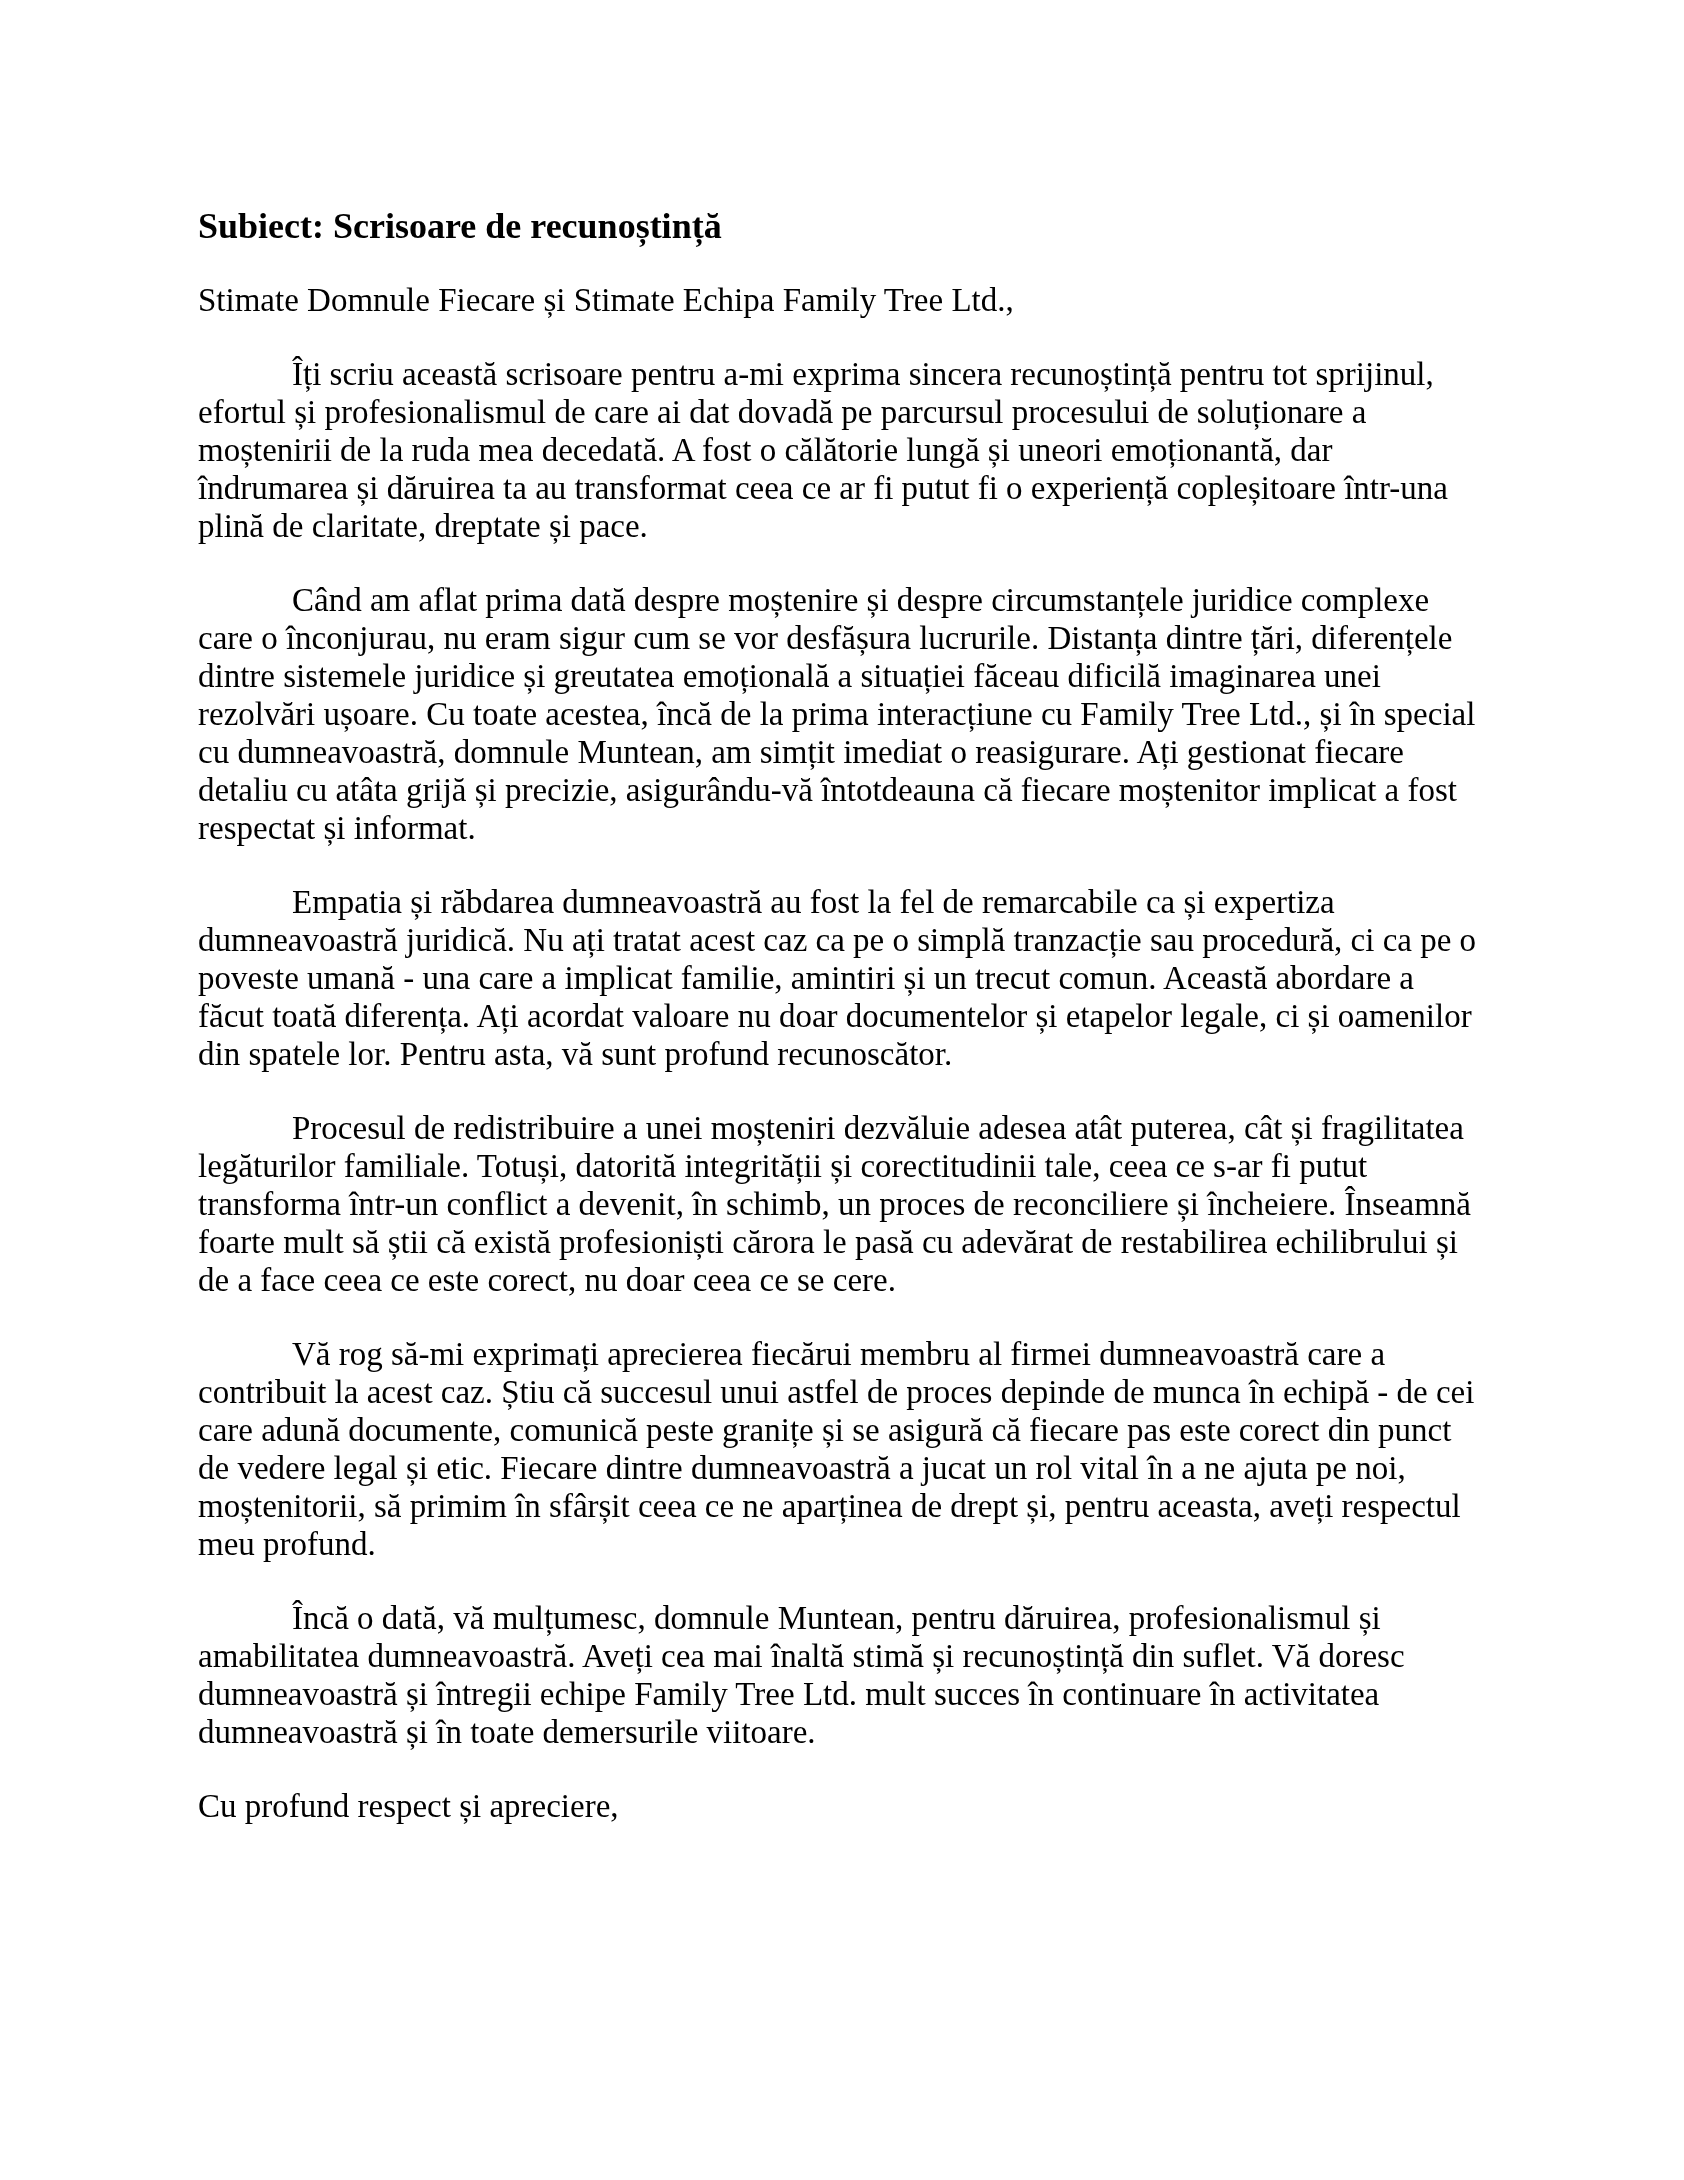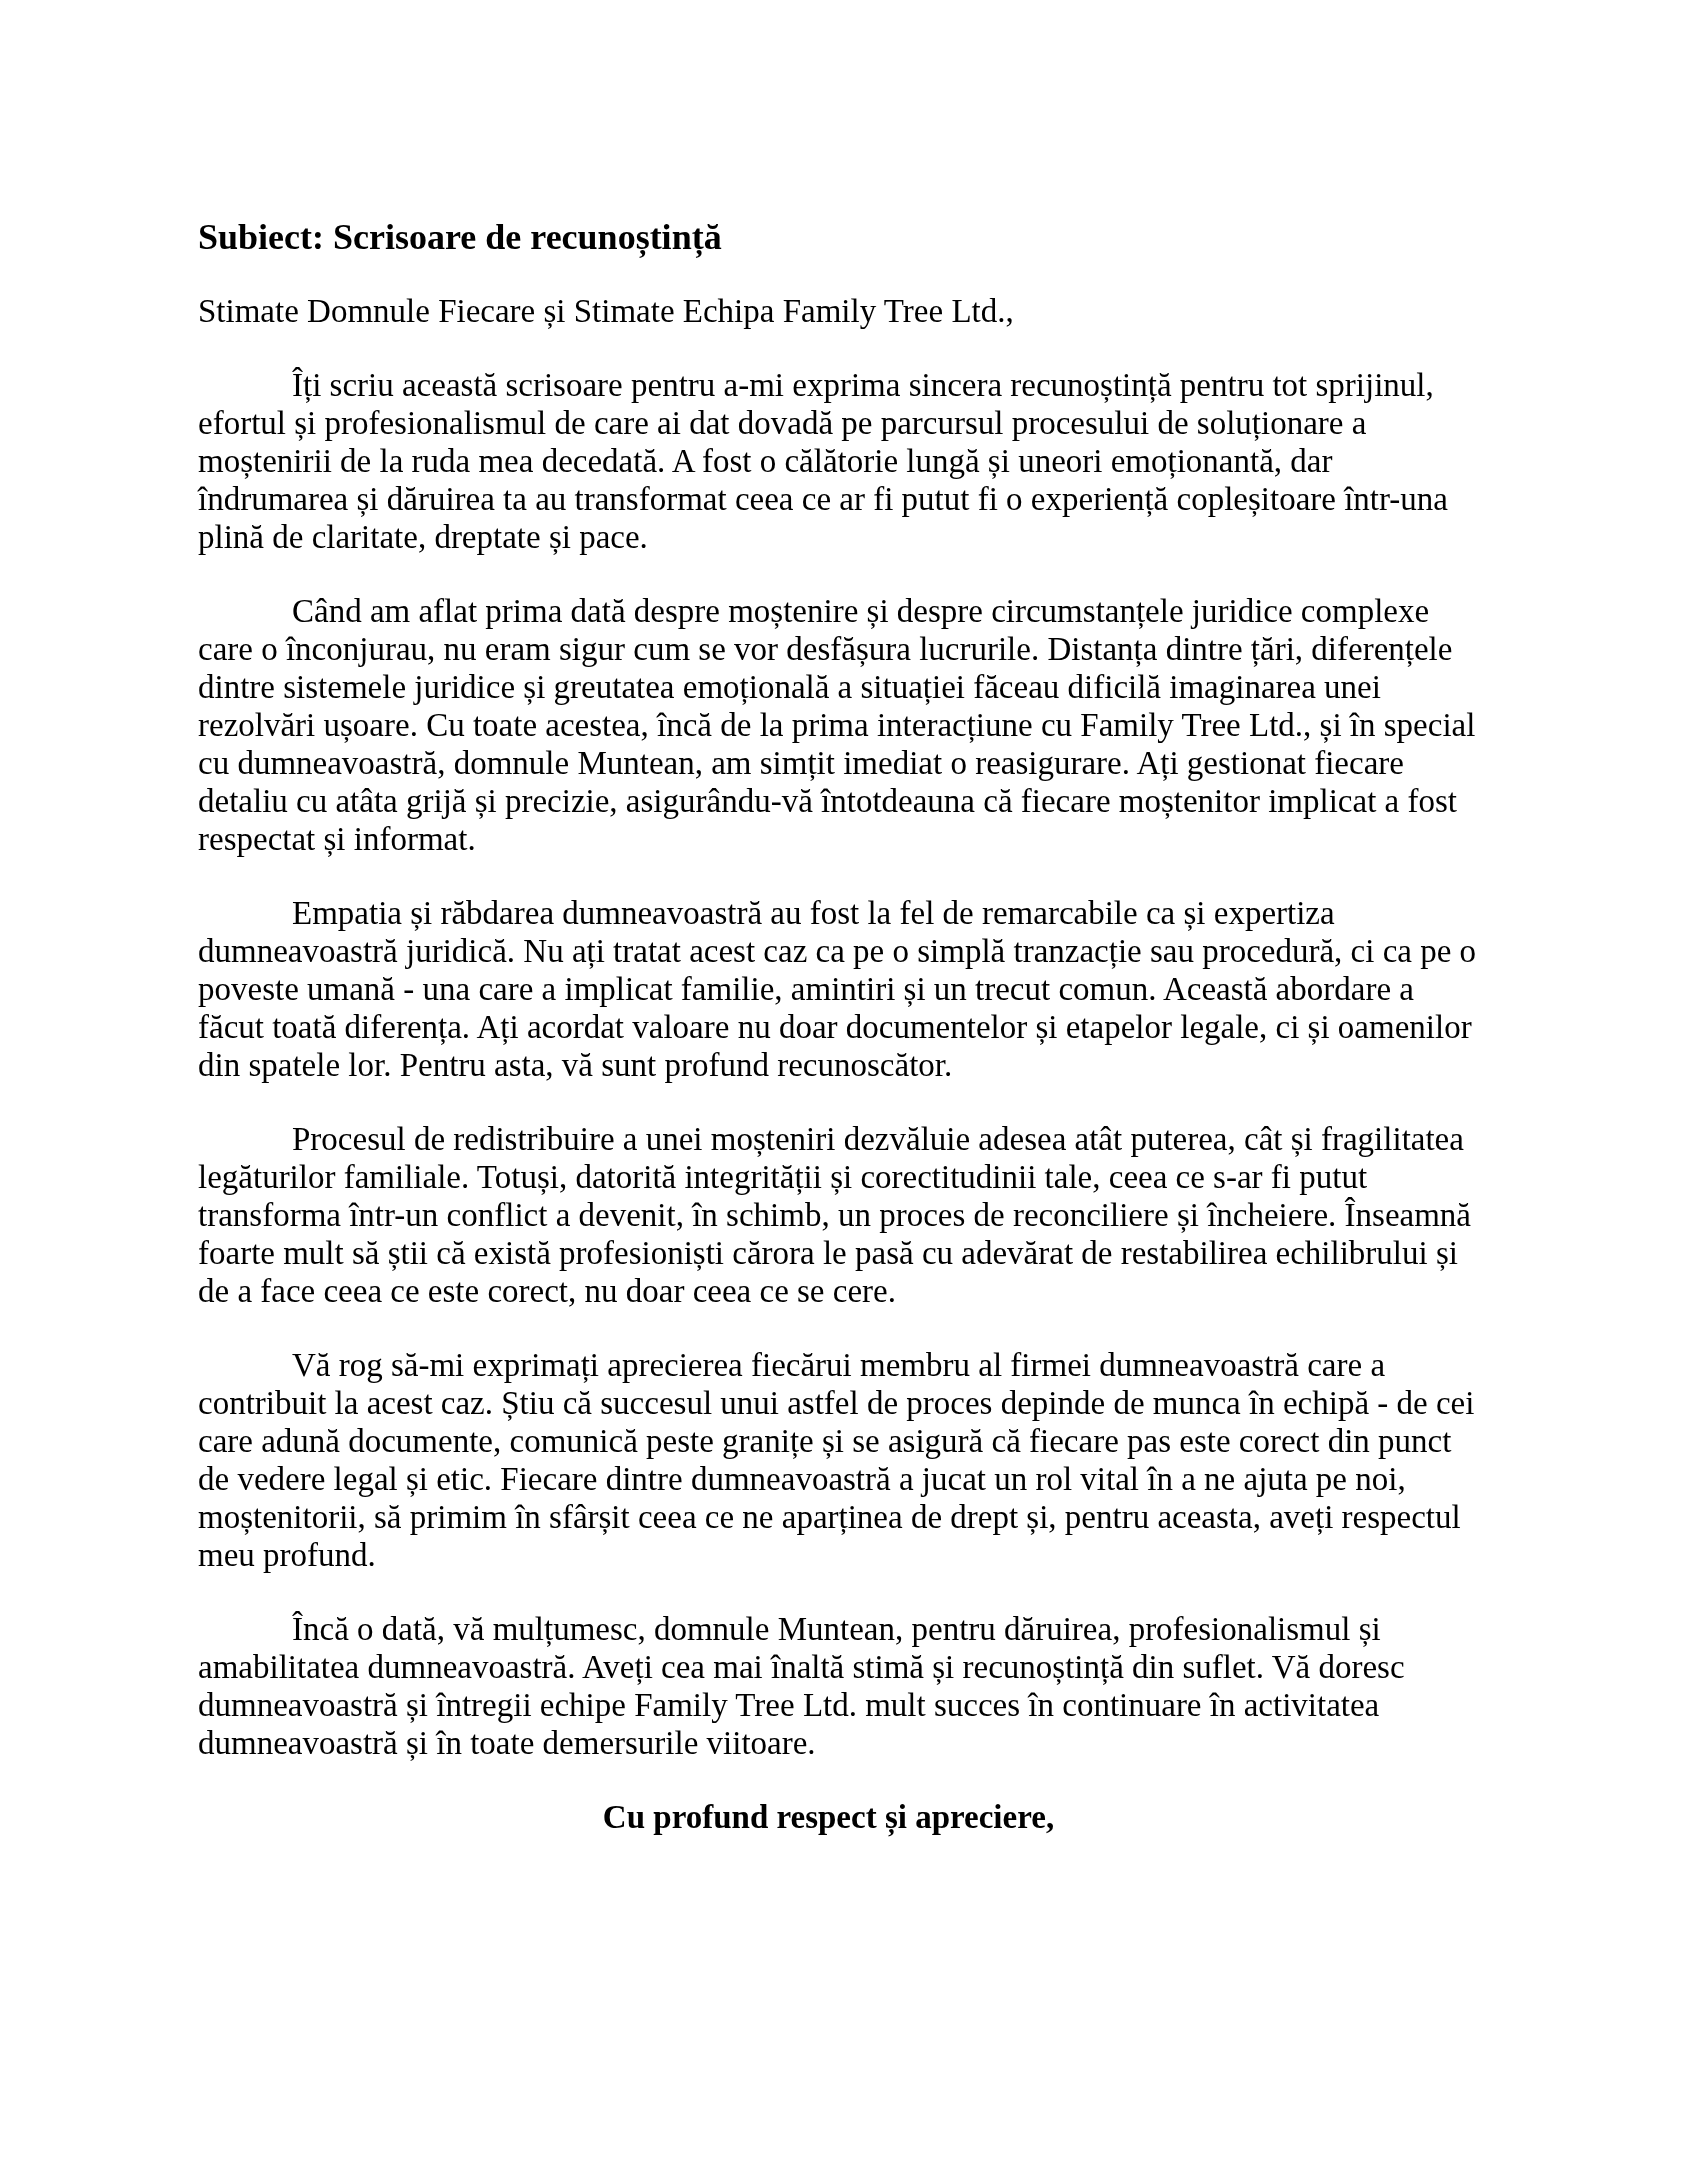--- a/index.html
+++ b/index.html
@@ -11,42 +11,41 @@
     position: relative;
     width: 1685px;
     height: 2181px;
     background: #ffffff;
     overflow: hidden;
     font-family: "Liberation Serif", "DejaVu Serif", serif;
     color: #000000;
   }
   .content {
     position: absolute;
-    top: 12px;
+    top: 1px;
     left: 198px;
     width: 1288px;
     padding-top: 206px;
     font-size: 33px;
     line-height: 38px;
     text-align: left;
   }
   .block {
     margin: 0 0 36px 0;
   }
   .subject {
     font-weight: bold;
     font-size: 36px;
   }
   .body-para {
     text-indent: 94px;
   }
   .closing-line {
-    text-align: center;
+    text-align: left;
     padding-right: 27px;
-    font-weight: bold;
   }
   .signature-name {
     text-align: right;
     padding-right: 27px;
     font-weight: bold;
   }
   .block:last-child {
     margin-bottom: 0;
   }
 </style>

